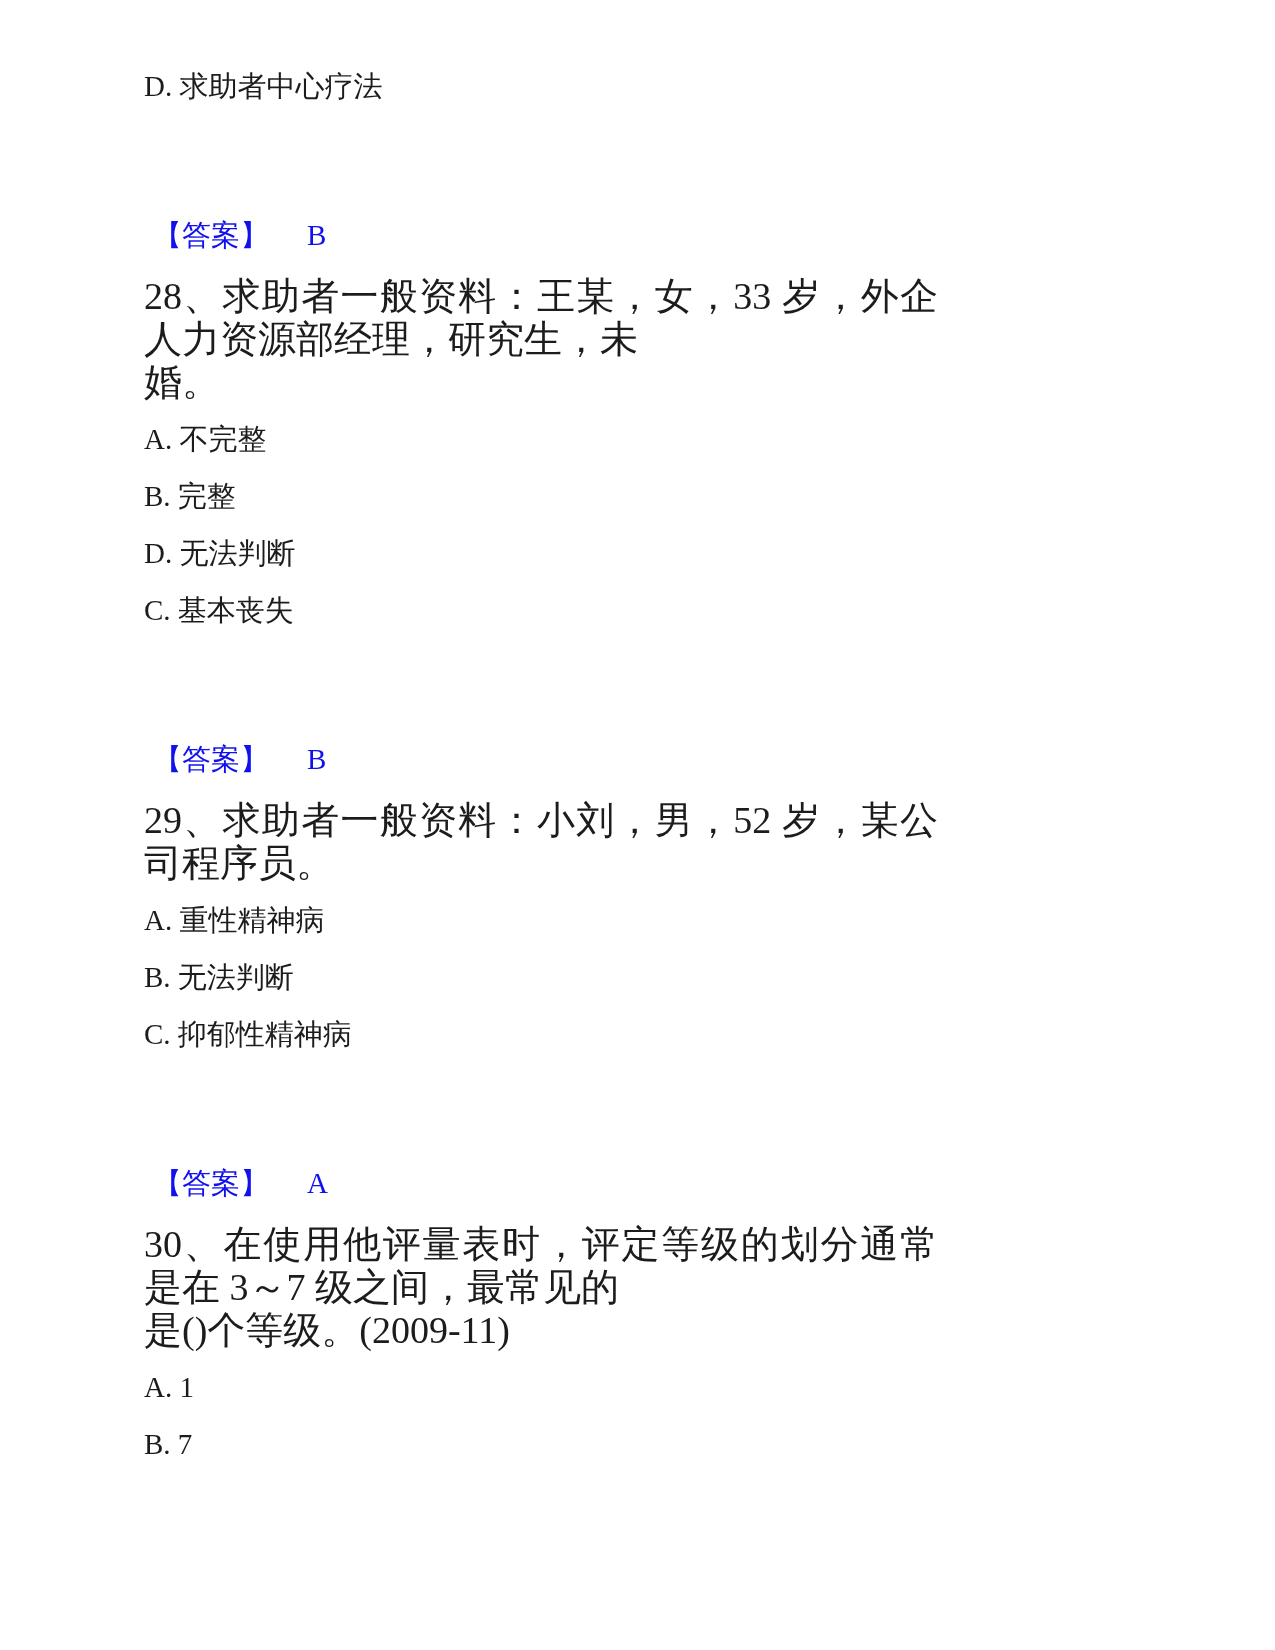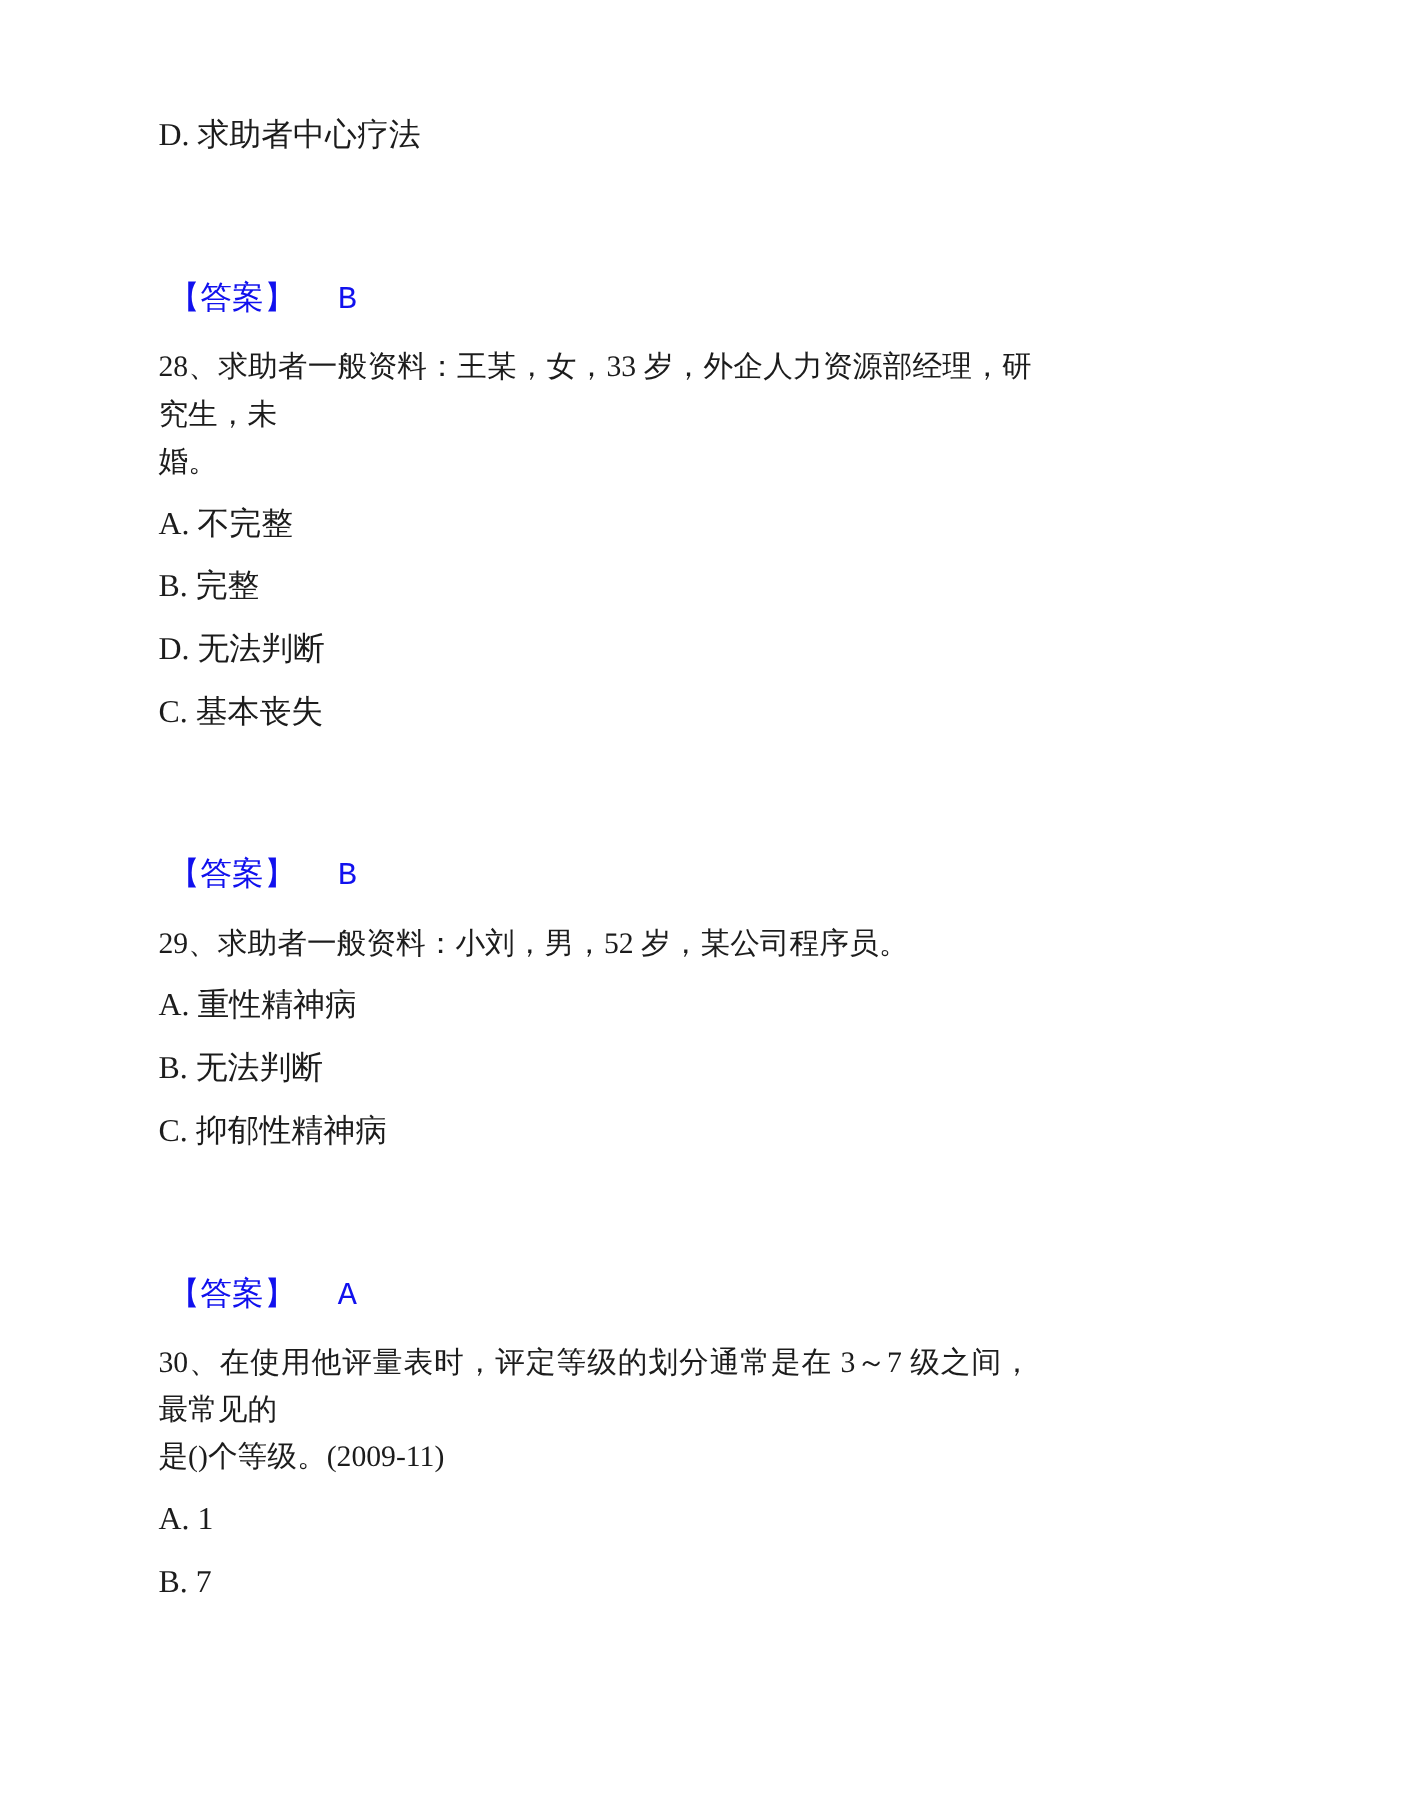--- a/index.html
+++ b/index.html
@@ -12,38 +12,37 @@
     background: var(--background, #ffffff);
     font-family: "Liberation Serif", "DejaVu Serif", serif;
     color: var(--text-color, #1c1c1c);
     overflow: hidden;
   }
   .page {
     position: relative;
     box-sizing: border-box;
     width: 1053px;
     height: 1650px;
-    padding: 102px 115px 0 144px;
+    padding: 65px 115px 0 144px;
   }
   .para {
     font-size: 29px;
     line-height: 43px;
     margin: 0 0 14px 0;
     text-align: justify;
   }
   .question .q-line {
-    font-size: 27px;
+    font-size: 38px;
     line-height: 43px;
   }
   .answer {
     margin-top: 106px;
     margin-bottom: 18px;
     padding-left: 9px;
     color: var(--answer-color, #1111ee);
-    font-family: Liberation Mono, monospace;
   }
   .answer-value {
     display: inline-block;
     margin-left: 38px;
   }
 </style>
 </head>
 <body>
 
 <div class="page">

